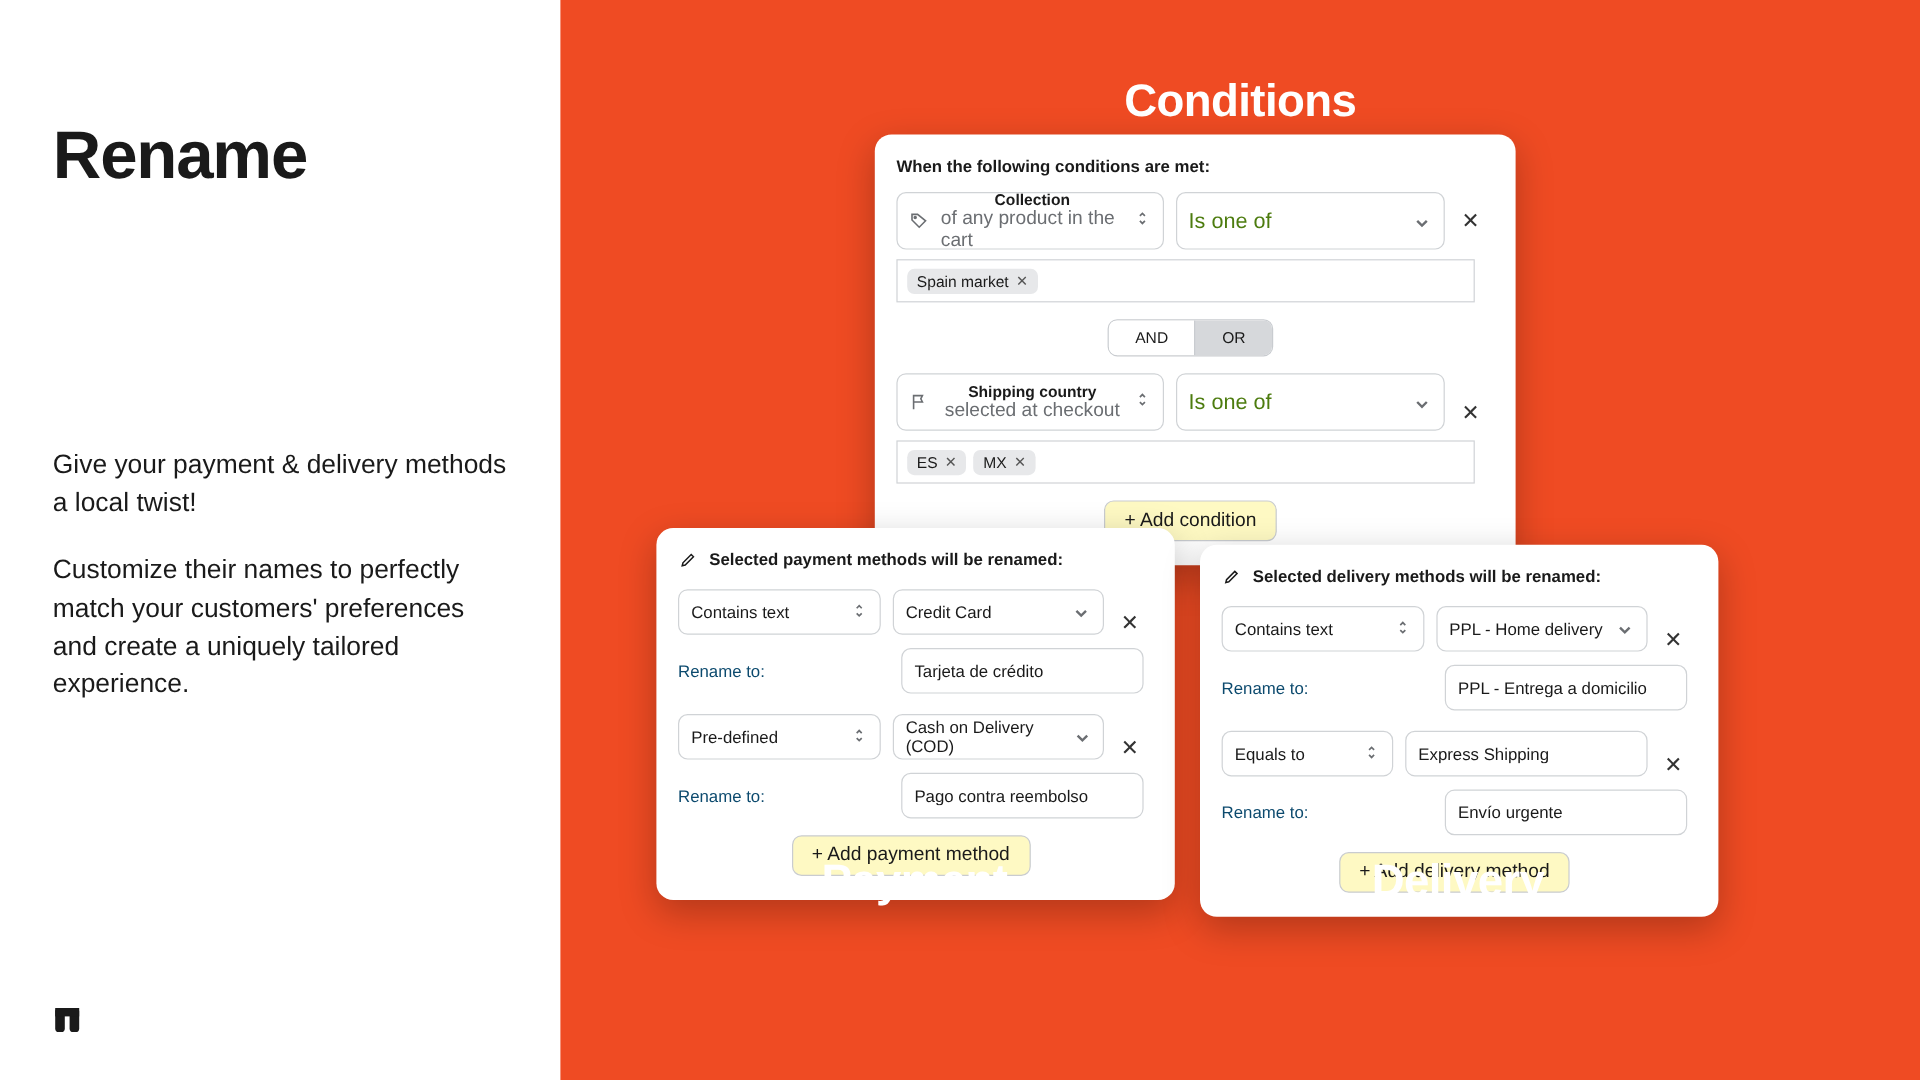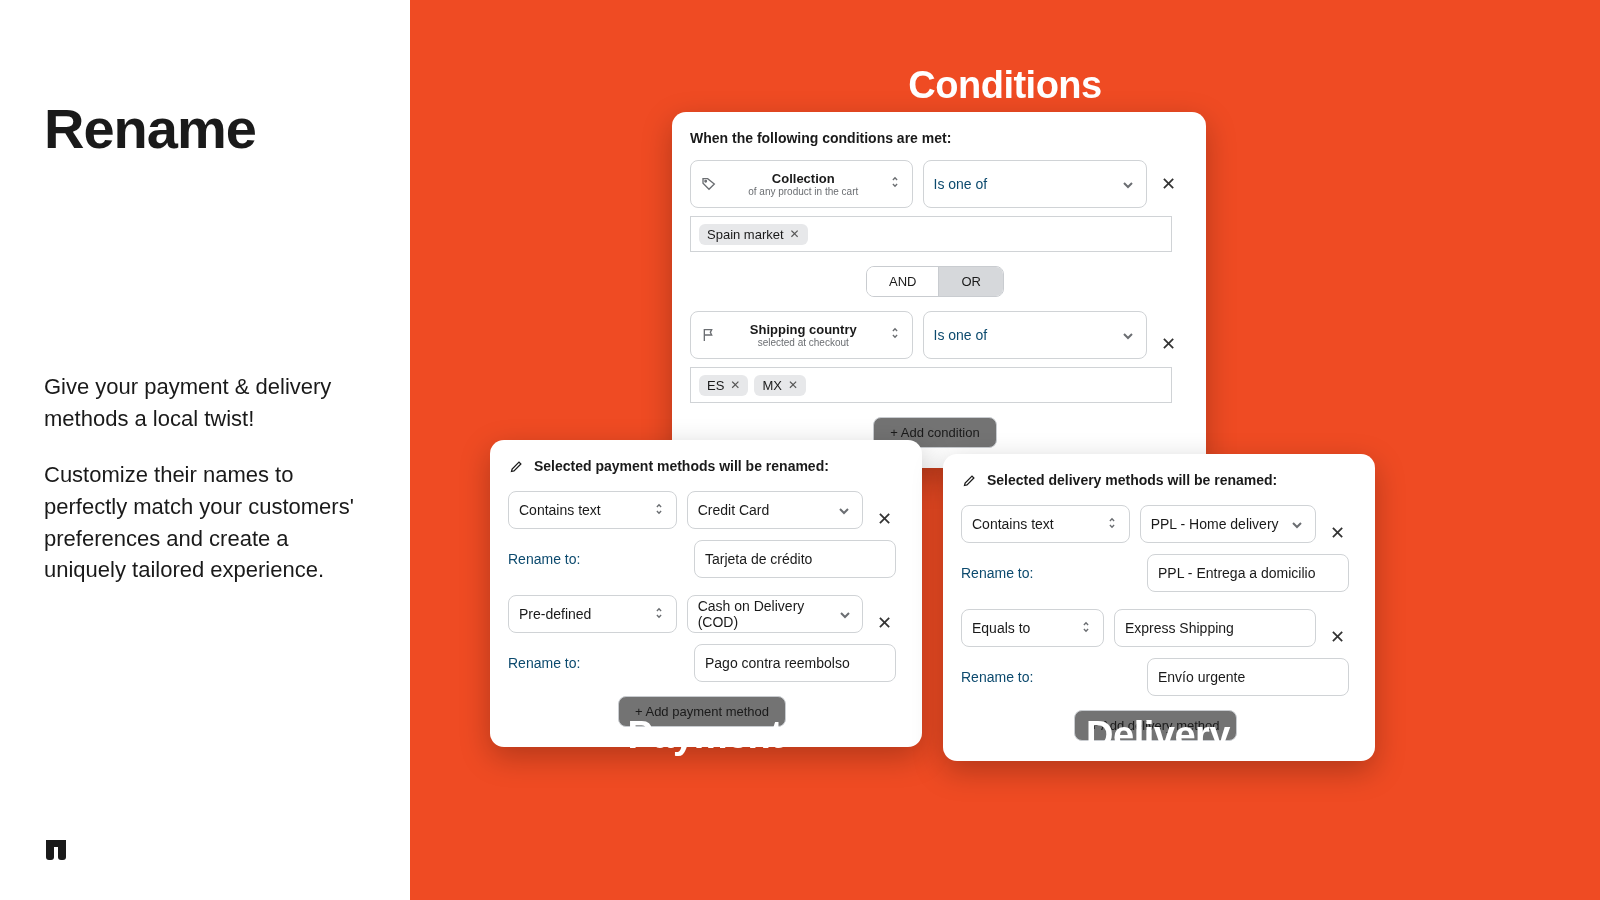--- a/index.html
+++ b/index.html
@@ -1,17 +1,17 @@
 <!DOCTYPE html>
 <html><head>
 <meta charset="utf-8">
 <style>
 * { box-sizing: border-box; margin: 0; padding: 0; }
 body { font-family: -apple-system, BlinkMacSystemFont, "Segoe UI", Helvetica, Arial, sans-serif; width: 1600px; height: 900px; overflow: hidden; display: flex; }
-.left-panel { width: 410px; height: 900px; background: #fff; padding: 48px 44px; display: flex; flex-direction: column; position: relative; }
+.left-panel { width: 467px; height: 900px; background: #fff; padding: 48px 44px; display: flex; flex-direction: column; position: relative; }
 .left-panel h1 { font-size: 56px; font-weight: 800; color: #1a1a1a; margin-top: 48px; letter-spacing: -1px; }
 .left-panel .desc { font-size: 22px; line-height: 1.45; color: #1a1a1a; margin-top: 210px; }
 .left-panel .desc p { margin-bottom: 24px; }
 .logo { position: absolute; bottom: 36px; left: 44px; width: 28px; height: 28px; }
 .logo svg { width: 100%; height: 100%; }
 .right-panel { flex: 1; height: 900px; background: #ef4b23; position: relative; }
 .section-title { color: #fff; font-size: 38px; font-weight: 800; text-align: center; letter-spacing: -0.5px; }
 .title-conditions { position: absolute; top: 64px; left: 50%; transform: translateX(-50%); }
 .title-payment { position: absolute; top: 714px; left: 295px; transform: translateX(-50%); }
 .title-delivery { position: absolute; top: 714px; left: 748px; transform: translateX(-50%); }
@@ -21,39 +21,39 @@
 .card-payment { top: 440px; left: 80px; width: 432px; }
 .card-delivery { top: 454px; left: 533px; width: 432px; }
 
 .card-header { display: flex; align-items: center; gap: 10px; font-size: 14px; font-weight: 600; color: #1a1a1a; margin-bottom: 14px; }
 
 .cond-row { display: flex; align-items: center; gap: 10px; margin-bottom: 8px; }
 .field-box { display: flex; align-items: center; border: 1px solid #d0d3d6; border-radius: 8px; padding: 8px 10px; background: #fff; height: 48px; }
 .field-attr { width: 232px; gap: 10px; }
 .field-attr .attr-text { display: flex; flex-direction: column; flex: 1; align-items: center; }
 .field-attr .attr-title { font-size: 13px; font-weight: 600; color: #1a1a1a; }
-.field-attr .attr-sub { font-size: 10px; color: #6b6e72; }
+.field-attr .attr-sub { font-size: 16px; color: #6b6e72; }
 .updown { width: 12px; color: #6b6e72; }
 .field-op { width: 234px; justify-content: space-between; }
-.field-op span { font-size: 14px; color: #0c4a6e; }
+.field-op span { font-size: 18px; color: #4d7c0f; }
 .chev { width: 14px; color: #6b6e72; }
 
 .chips-row { display: flex; align-items: center; border: 1px solid #d0d3d6; border-radius: 0; padding: 6px 8px; width: 482px; min-height: 36px; gap: 6px; margin-bottom: 14px; }
 .chip { display: inline-flex; align-items: center; background: #e7e8ea; border-radius: 6px; padding: 3px 8px; font-size: 13px; color: #1a1a1a; gap: 6px; }
 .chip .x { font-size: 12px; color: #555; cursor: pointer; }
 
 .close-x { font-size: 18px; color: #333; cursor: pointer; background: none; border: none; padding: 2px 4px; }
 
 .logic-toggle { display: flex; justify-content: center; margin: 6px 0 14px 0; }
 .toggle-group { display: inline-flex; border: 1px solid #c9ccd0; border-radius: 8px; overflow: hidden; }
 .toggle-btn { padding: 7px 22px; font-size: 13px; font-weight: 500; background: #fff; color: #1a1a1a; border: none; cursor: pointer; }
 .toggle-btn.active { background: #d6d8db; }
 .toggle-btn + .toggle-btn { border-left: 1px solid #c9ccd0; }
 
-.add-btn { display: block; margin: 6px auto 0 auto; padding: 7px 16px; font-size: 13px; font-weight: 500; color: #1a1a1a; background: #737373; border: 1px solid #c9ccd0; border-radius: 8px; cursor: pointer; }
+.add-btn { display: block; margin: 6px auto 0 auto; padding: 7px 16px; font-size: 16px; font-weight: 500; color: #1a1a1a; background: #fef9c3; border: 1px solid #c9ccd0; border-radius: 8px; cursor: pointer; }
 
 .method-row { display: flex; align-items: center; gap: 10px; margin-bottom: 8px; }
 .sel-box { display: flex; align-items: center; justify-content: space-between; border: 1px solid #d0d3d6; border-radius: 8px; padding: 8px 10px; height: 38px; font-size: 14px; color: #1a1a1a; }
 .sel-match { width: 178px; }
 .sel-value { width: 186px; }
 .txt-input { border: 1px solid #d0d3d6; border-radius: 8px; padding: 8px 10px; height: 38px; font-size: 14px; color: #1a1a1a; width: 202px; }
 .rename-row { display: flex; align-items: center; gap: 10px; margin-bottom: 14px; }
 .rename-label { width: 178px; font-size: 14px; font-weight: 400; color: #0c4a6e; }
 
 .icon { width: 16px; height: 16px; display: inline-flex; align-items: center; justify-content: center; }

